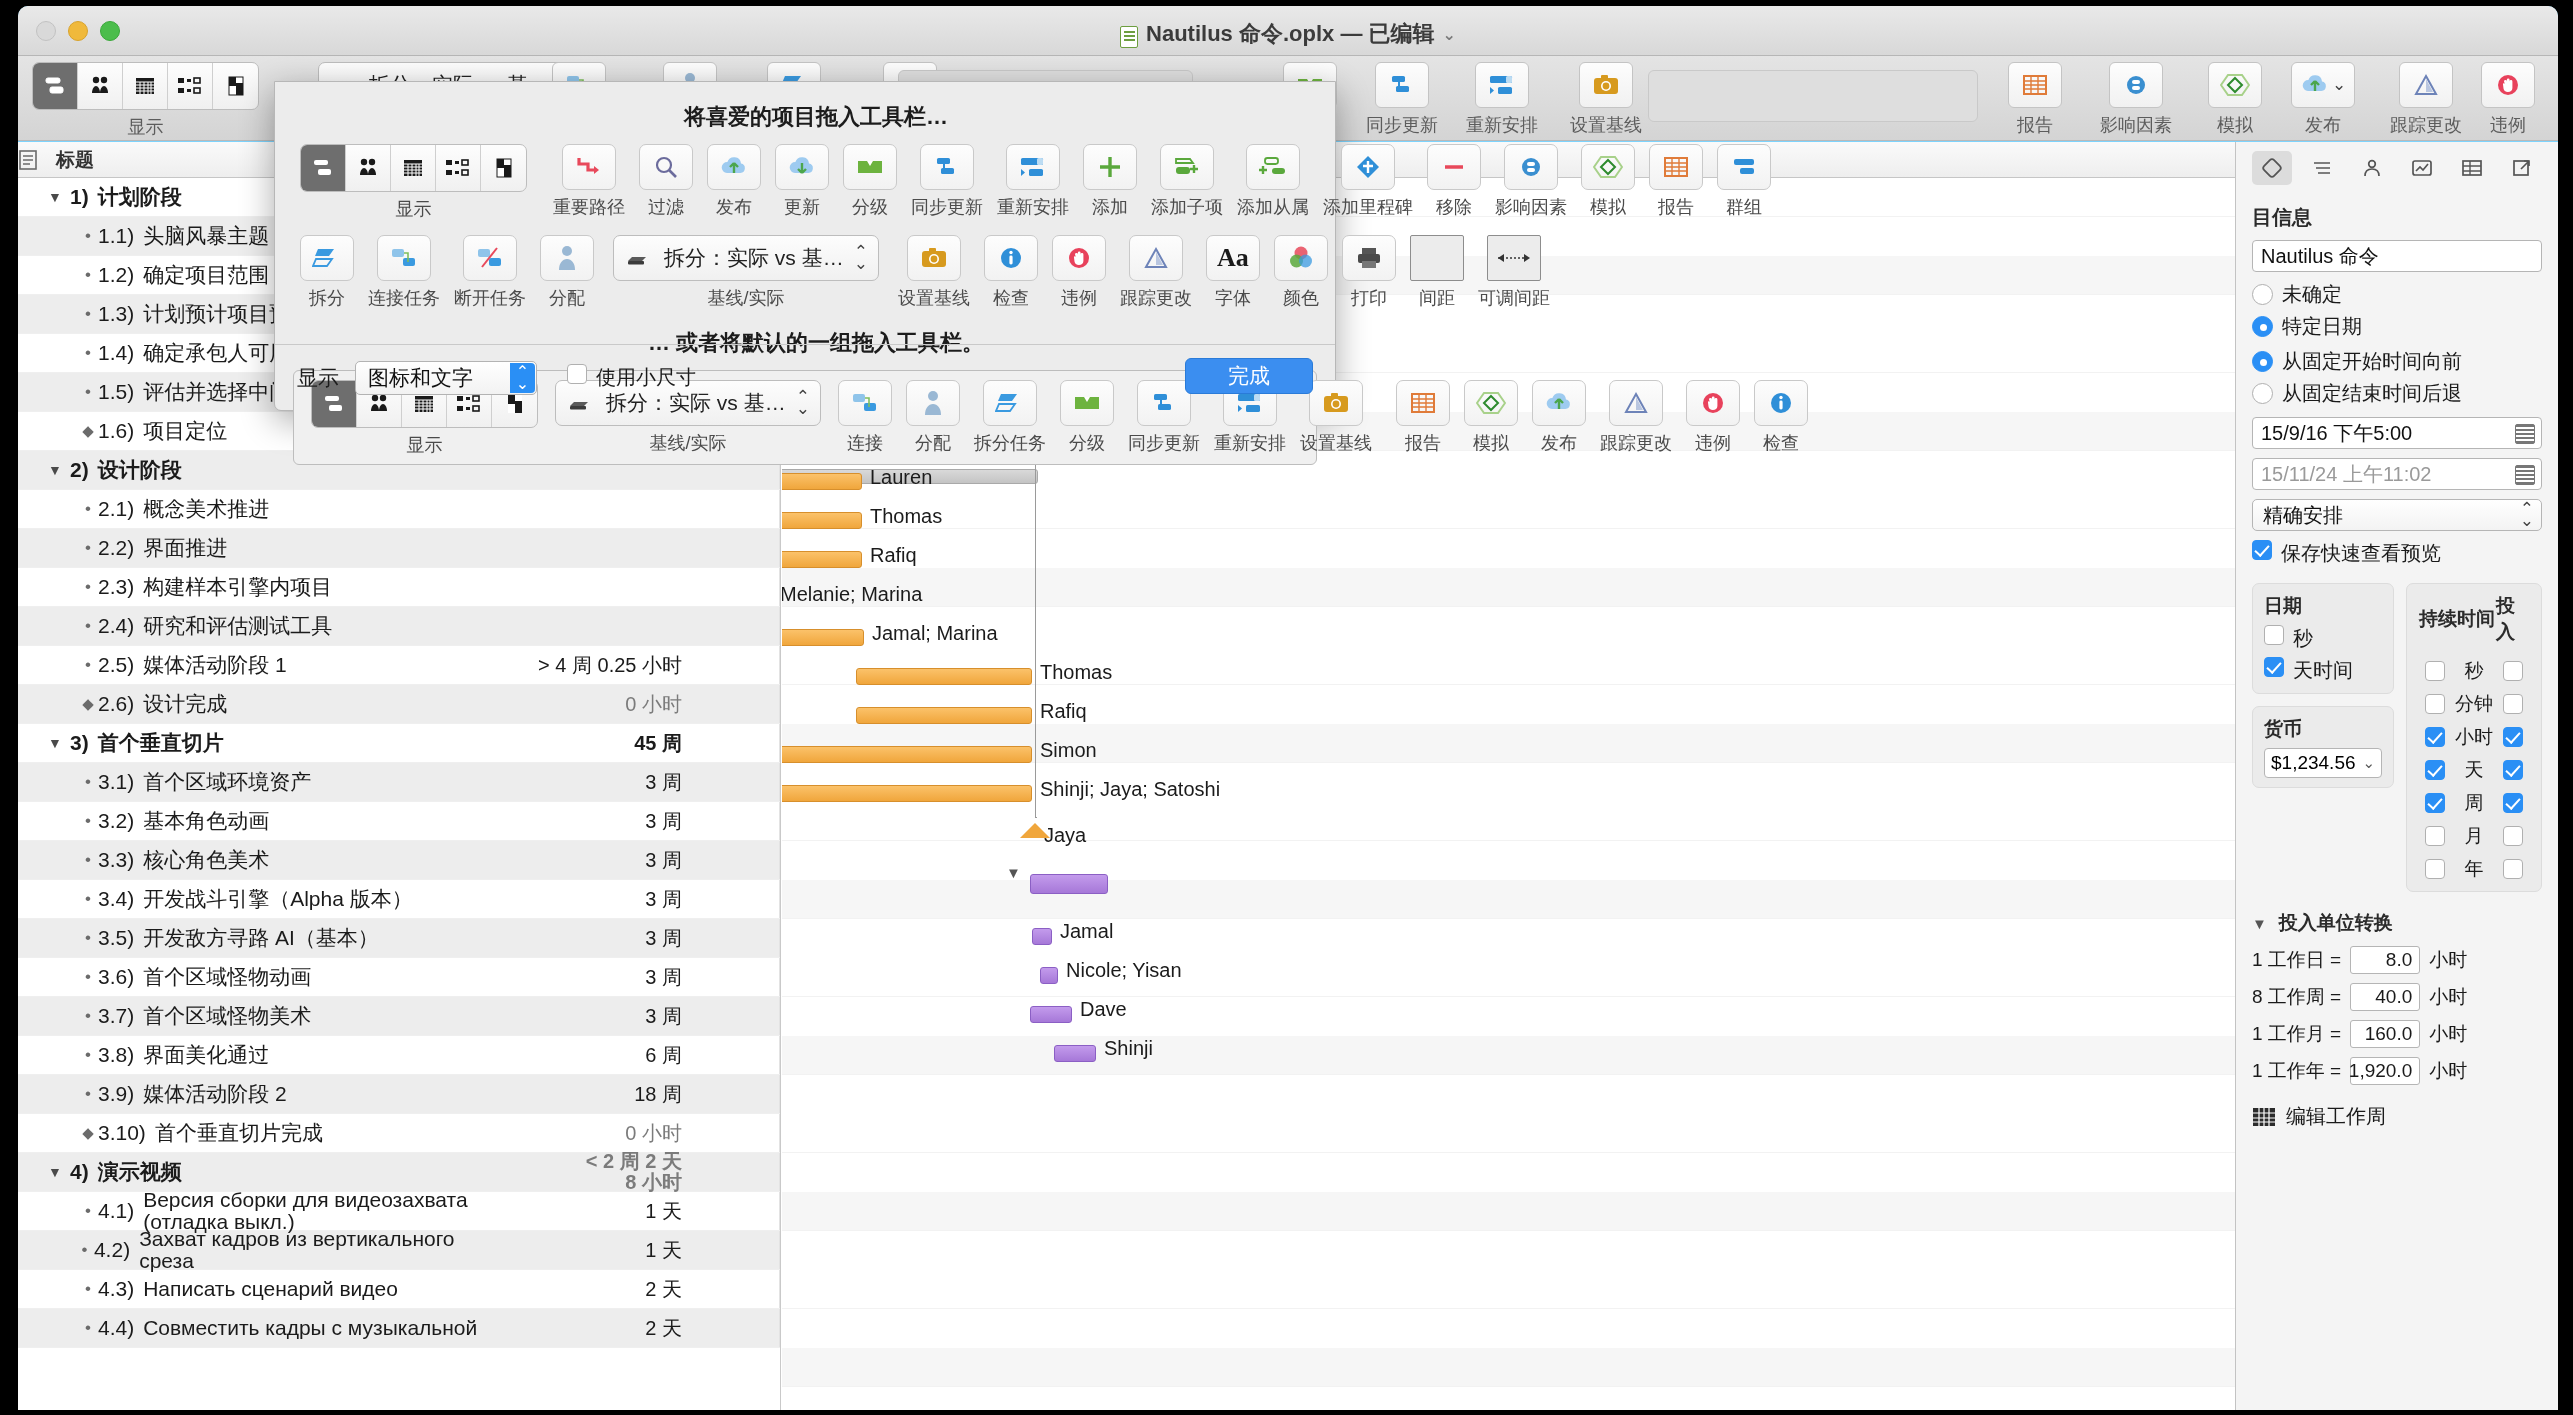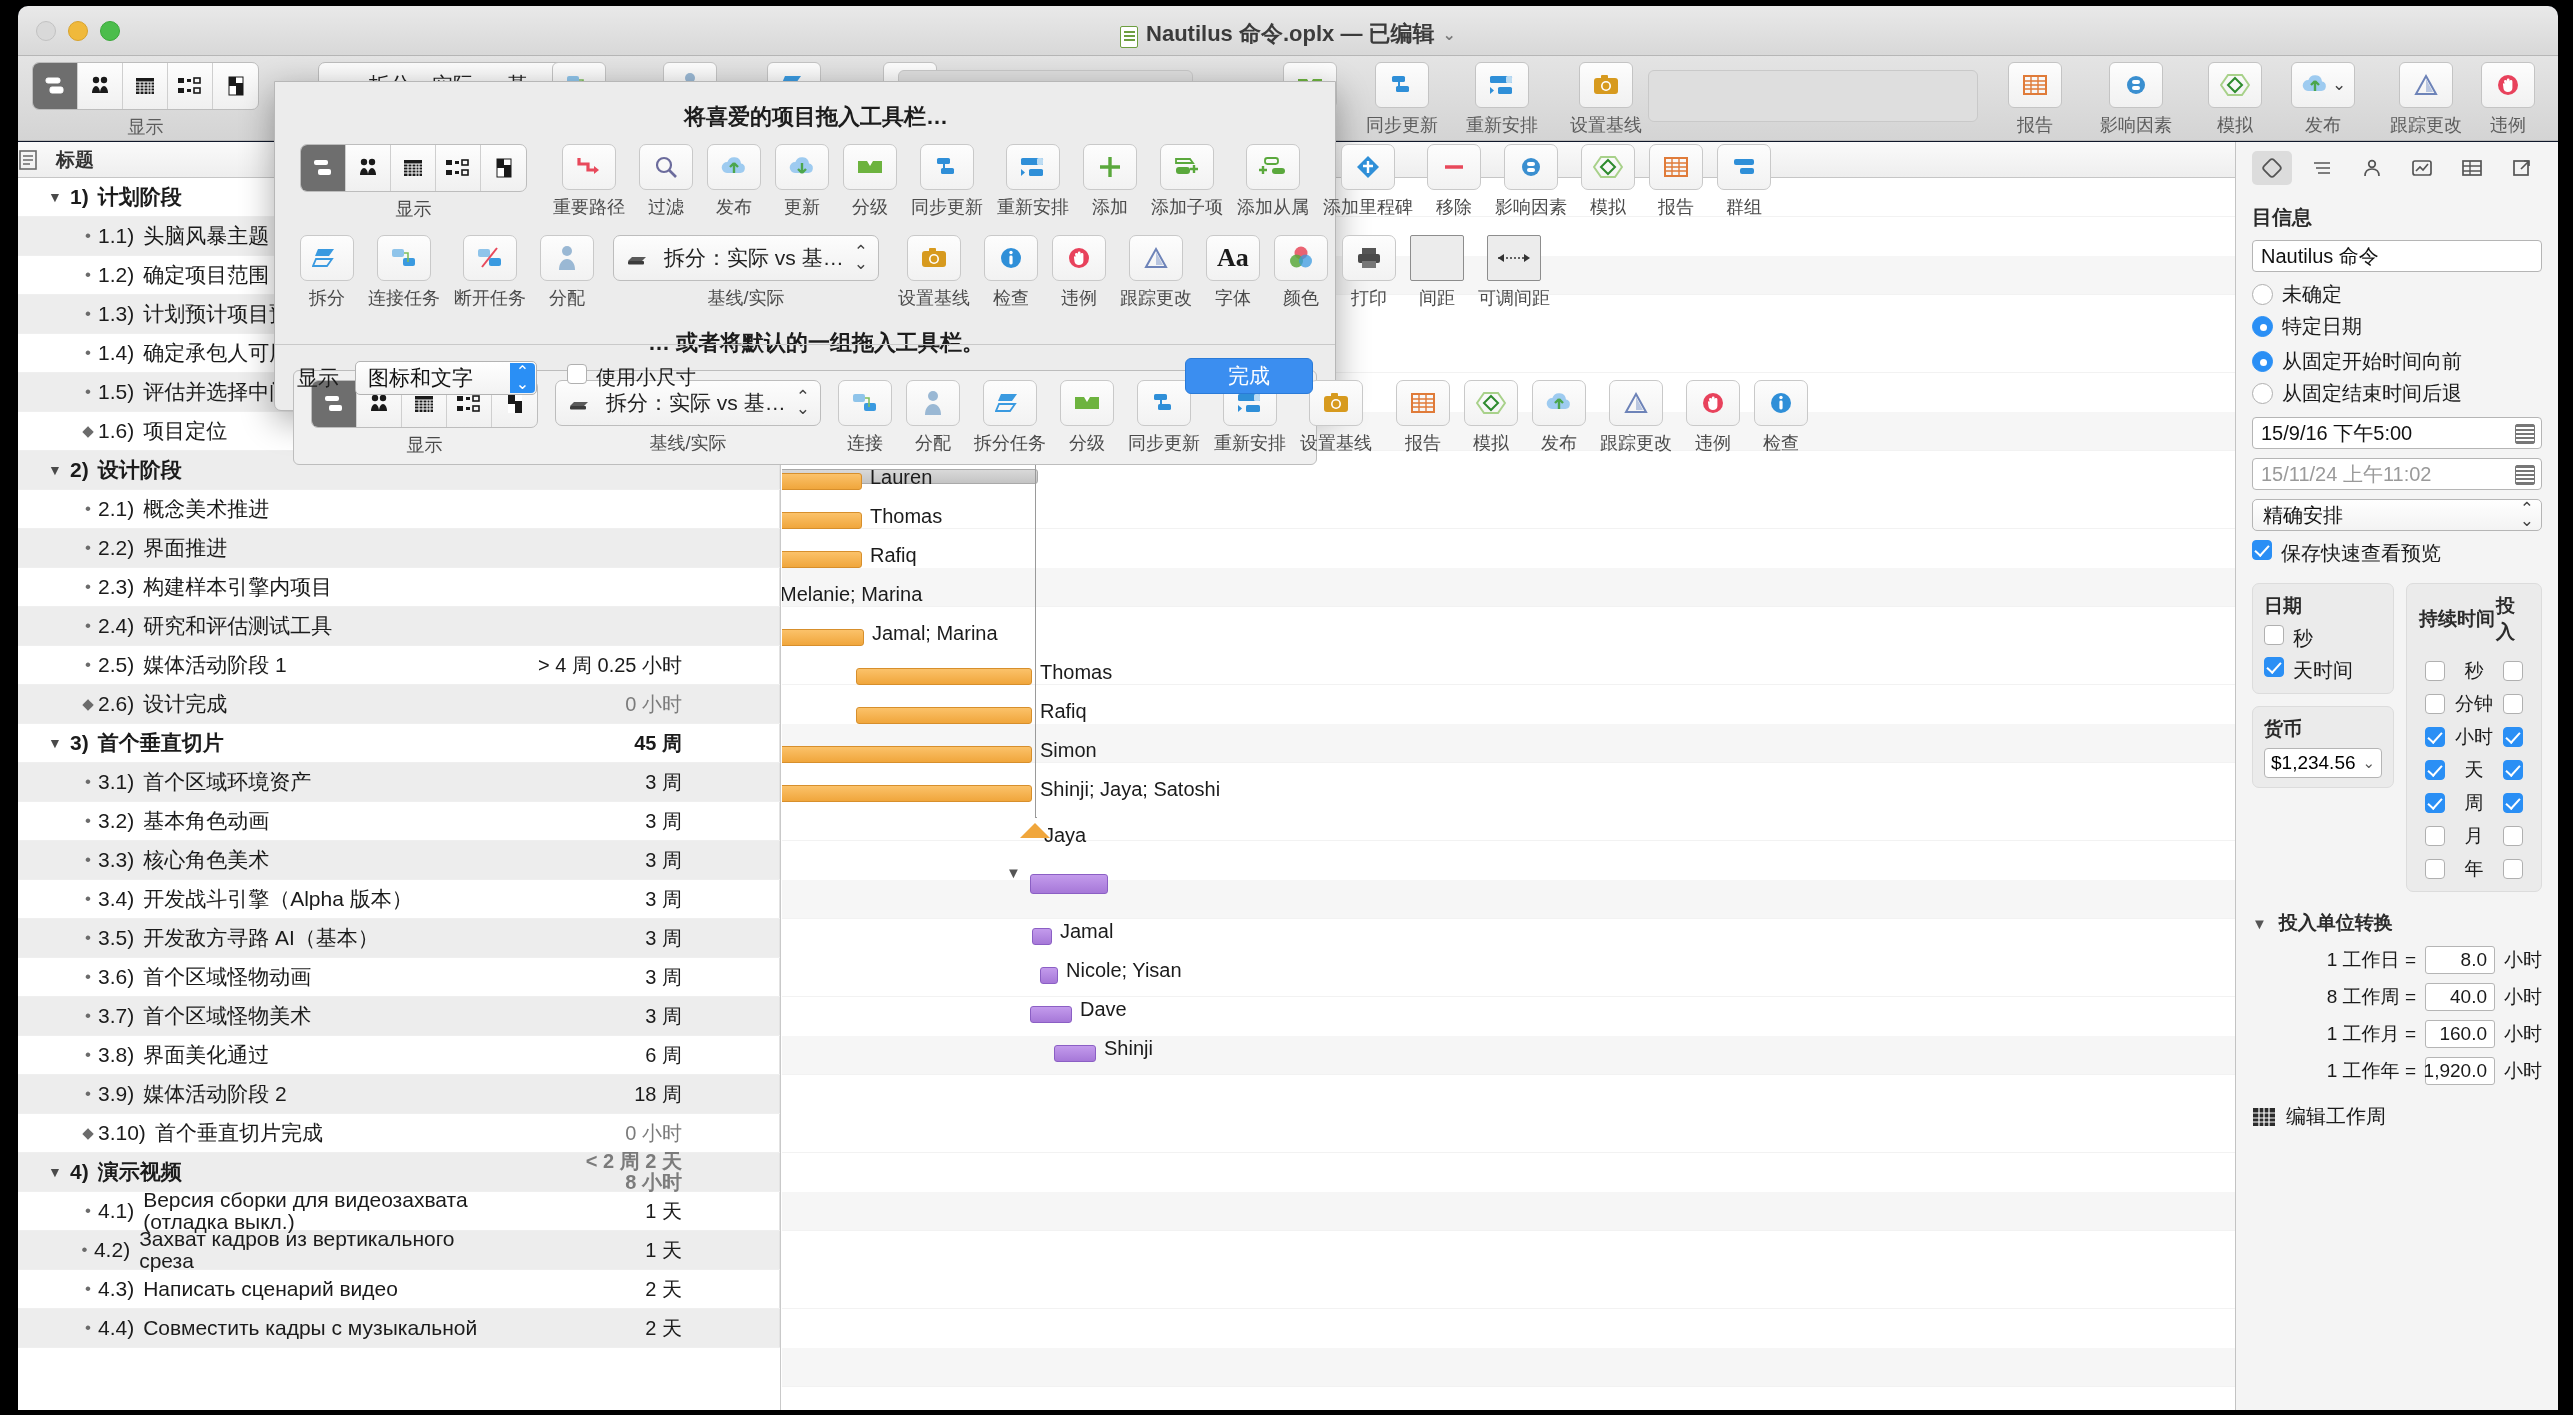--- a/index.html
+++ b/index.html
@@ -5,21 +5,21 @@
   * { box-sizing: border-box; margin:0; padding:0; }
   html,body { width:2573px; height:1415px; overflow:hidden; }
   body {
     font-family: "Liberation Sans", "DejaVu Sans", sans-serif;
     background:#000;
     font-size:21px;
     -webkit-font-smoothing:antialiased;
   }
   .win {
     position:absolute; left:18px; top:6px; width:2540px; height:1404px;
-    background:#0f172a; border-radius:10px 10px 0 0; overflow:hidden;
+    background:#7dd3fc; border-radius:10px 10px 0 0; overflow:hidden;
     box-shadow:0 2px 18px rgba(0,0,0,.5);
   }
   
   .titlebar {
     height:50px; background:linear-gradient(#e9e9e9,#d8d8d8);
     border-bottom:1px solid #b6b6b6; position:relative;
   }
   .lights { position:absolute; left:18px; top:15px; display:flex; gap:12px; }
   .light { width:20px; height:20px; border-radius:50%; }
   .l-red{background:#d9d9d9;border:1px solid #c2c2c2;}
@@ -128,21 +128,21 @@
   .chk{width:20px;height:20px;border:1px solid #b0b0b0;border-radius:4px;background:#fff;flex:none;}
   .chk.on{background:#2a8ff5;border-color:#2a8ff5;position:relative;}
   .chk.on:after{content:"";position:absolute;left:5px;top:1px;width:6px;height:12px;
     border:solid #fff;border-width:0 2.3px 2.3px 0;transform:rotate(42deg);}
   .box{background:#ebebeb;border:1px solid #dcdcdc;border-radius:7px;padding:9px 11px;}
   .smalllab{font-size:19px;font-weight:bold;color:#2b2b2b;margin-bottom:6px;}
   .curr{background:#fff;border:1px solid #b5b5b5;border-radius:4px;height:30px;
     display:flex;align-items:center;justify-content:flex-end;padding:0 6px;font-size:19px;gap:7px;}
   .unitgrid{display:grid;grid-template-columns:34px 1fr 34px;row-gap:7px;align-items:center;
             justify-items:center;font-size:19px;color:#1a1a1a;}
-  .conv-row{display:flex;align-items:center;justify-content:flex-end;gap:9px;margin-bottom:9px;
+  .conv-row{display:flex;align-items:center;justify-content:flex-start;gap:9px;margin-bottom:9px;
             font-size:19px;color:#1a1a1a;}
   .conv-in{width:70px;height:28px;background:#fff;border:1px solid #b5b5b5;border-radius:3px;
            display:flex;align-items:center;justify-content:flex-end;padding-right:7px;font-size:19px;}
   .disc{font-size:15px;color:#555;margin-right:5px;}
 
   
   .sheet{
     position:absolute;left:256px;top:75px;width:1062px;height:330px;
     background:#ececec;border:1px solid #b7b7b7;border-radius:0 0 7px 7px;
     box-shadow:0 10px 34px rgba(0,0,0,.33);

